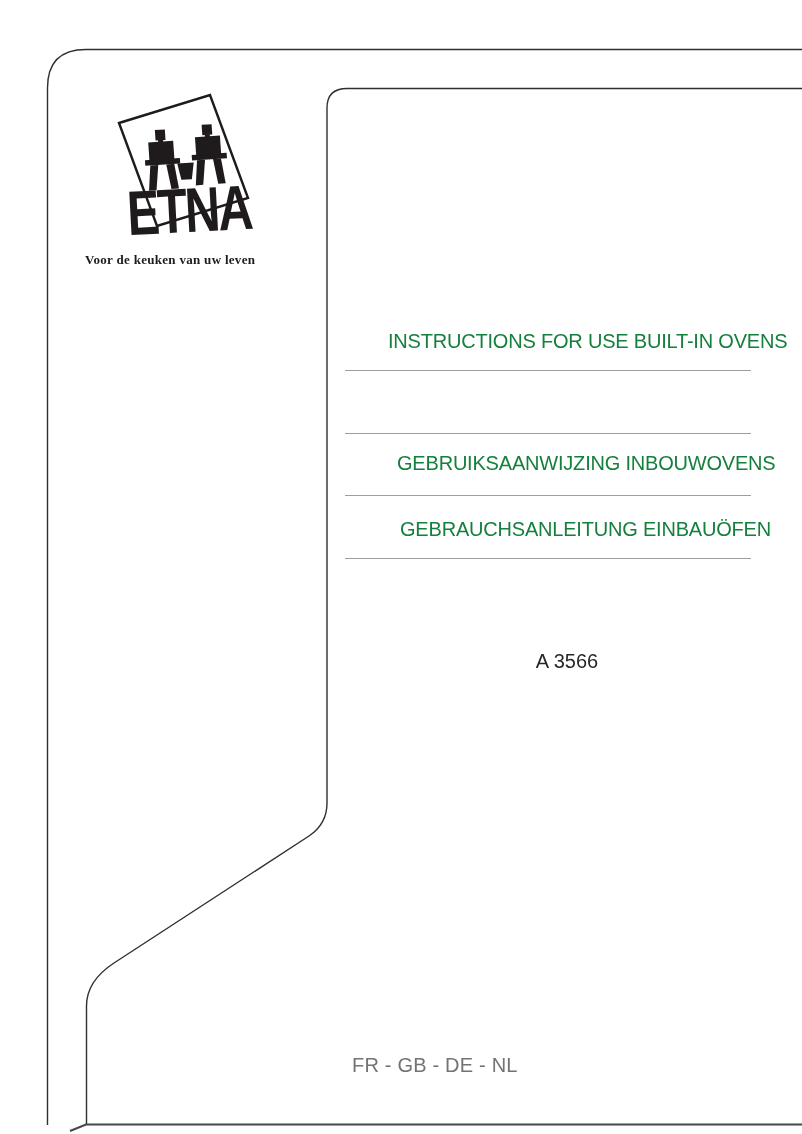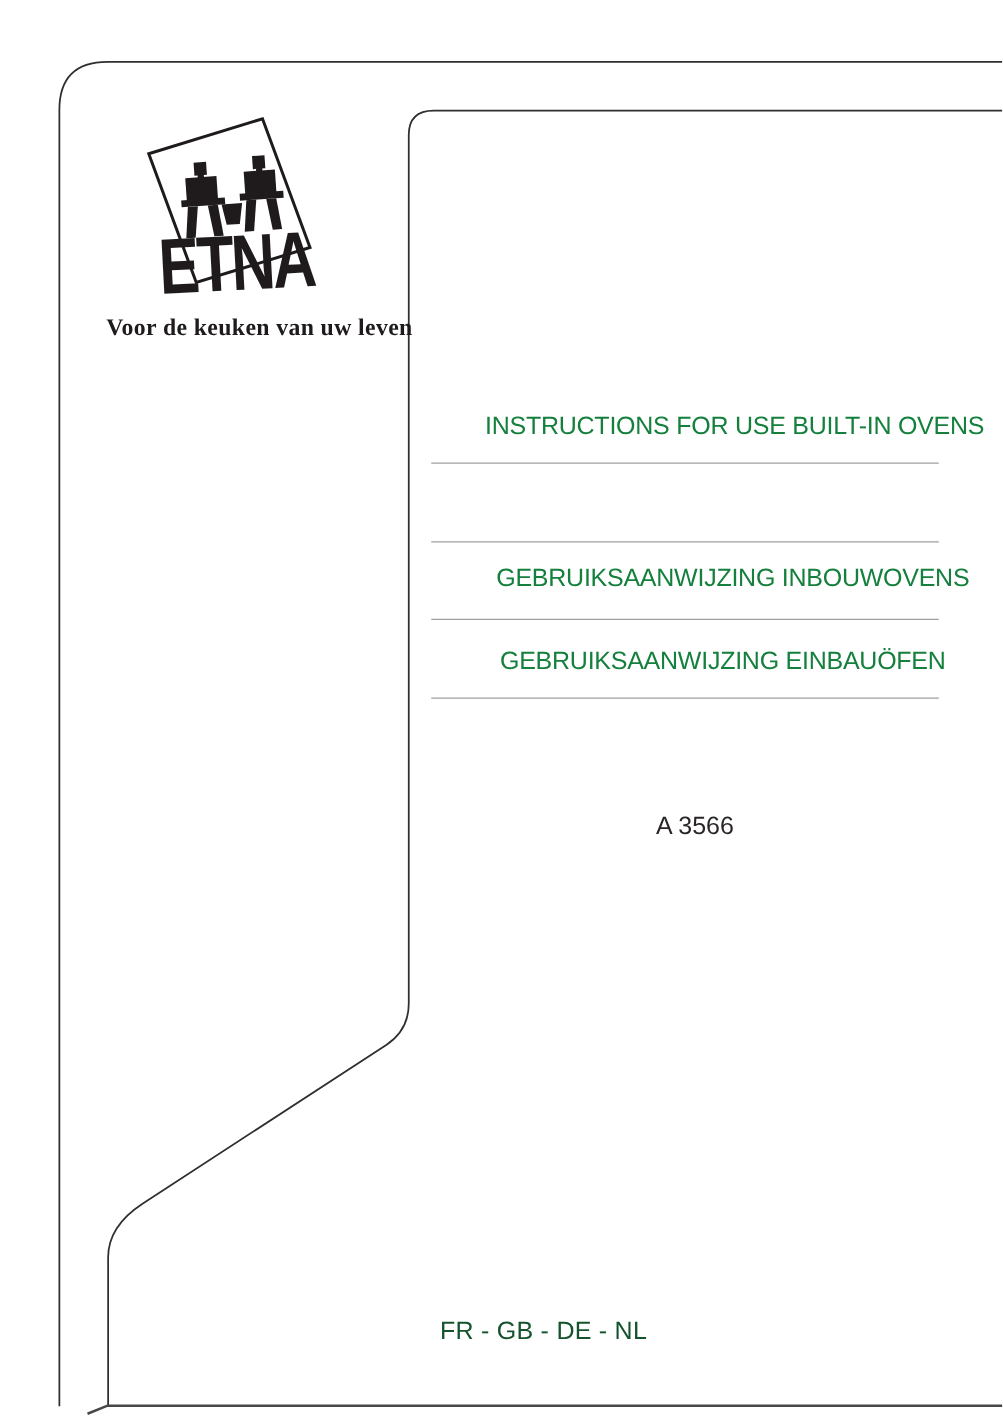--- a/index.html
+++ b/index.html
@@ -7,43 +7,43 @@
     position:relative; width:802px; height:1134px;
     background:#ffffff; overflow:hidden;
     font-family:"Liberation Sans", sans-serif;
     color:#2a2627;
   }
   .borders { position:absolute; left:0; top:0; width:802px; height:1134px; }
   .logo-svg { position:absolute; left:75px; top:85px; width:230px; height:160px; }
   .tagline {
     position:absolute; left:85px; top:252px;
     font-family:"Liberation Serif", serif;
-    font-weight:bold; font-size:19px; color:#1f1b1c;
+    font-weight:bold; font-size:13px; color:#1f1b1c;
     letter-spacing:0.3px; white-space:nowrap;text-align:center;
   }
   .title {
     position:absolute; white-space:nowrap;
     font-size:20px; letter-spacing:-0.2px; color:#15803d;
   }
   .t1 { left:388px; top:330px; }
   .t2 { left:389px; top:394px; }
   .t3 { left:397px; top:452px; }
   .t4 { left:400px; top:518px; }
   .rule {
     position:absolute; left:345px; width:406px; height:0;
     border-top:1px solid #9e9e9e;
   }
   .r1 { top:370px; } .r2 { top:433px; } .r3 { top:495px; } .r4 { top:558px; }
   .model {
-    position:absolute; left:523px; top:650px; width:66px;
+    position:absolute; left:534px; top:650px; width:66px;
     text-align:center; font-size:20px; white-space:nowrap; color:#2a2627;
   }
   .langs {
     position:absolute; left:352px; top:1054px;
-    font-size:20px; letter-spacing:0.2px; white-space:nowrap; color:#14532d;text-align:right;
+    font-size:20px; letter-spacing:0.2px; white-space:nowrap; color:#737373;text-align:right;
   }
 </style>
 </head>
 <body>
 
 <div class="page">
 
   <svg class="borders" viewBox="0 0 802 1134" fill="none">
     <path d="M 802,49.5 L 86,49.5 Q 47.5,49.5 47.5,88 L 47.5,1125" stroke="#2f2f2f" stroke-width="1.4"></path>
     <path d="M 802,88.5 L 347,88.5 Q 327,88.5 327,108 L 327,803
@@ -77,20 +77,20 @@
   <div class="tagline">Voor de keuken van uw leven</div>
 
   <div class="title t1">INSTRUCTIONS FOR USE BUILT-IN OVENS</div>
   <div class="rule r1"></div>
 
   <div class="rule r2"></div>
 
   <div class="title t3">GEBRUIKSAANWIJZING INBOUWOVENS</div>
   <div class="rule r3"></div>
 
-  <div class="title t4">GEBRUIKSAANWIJZING EINBAUÖFEN</div>
+  <div class="title t4">GEBRAUCHSANLEITUNG EINBAUÖFEN</div>
   <div class="rule r4"></div>
 
   <div class="model">A 3566</div>
 
   <div class="langs">FR - GB - DE - NL</div>
 
 </div>
 
 </body></html>

